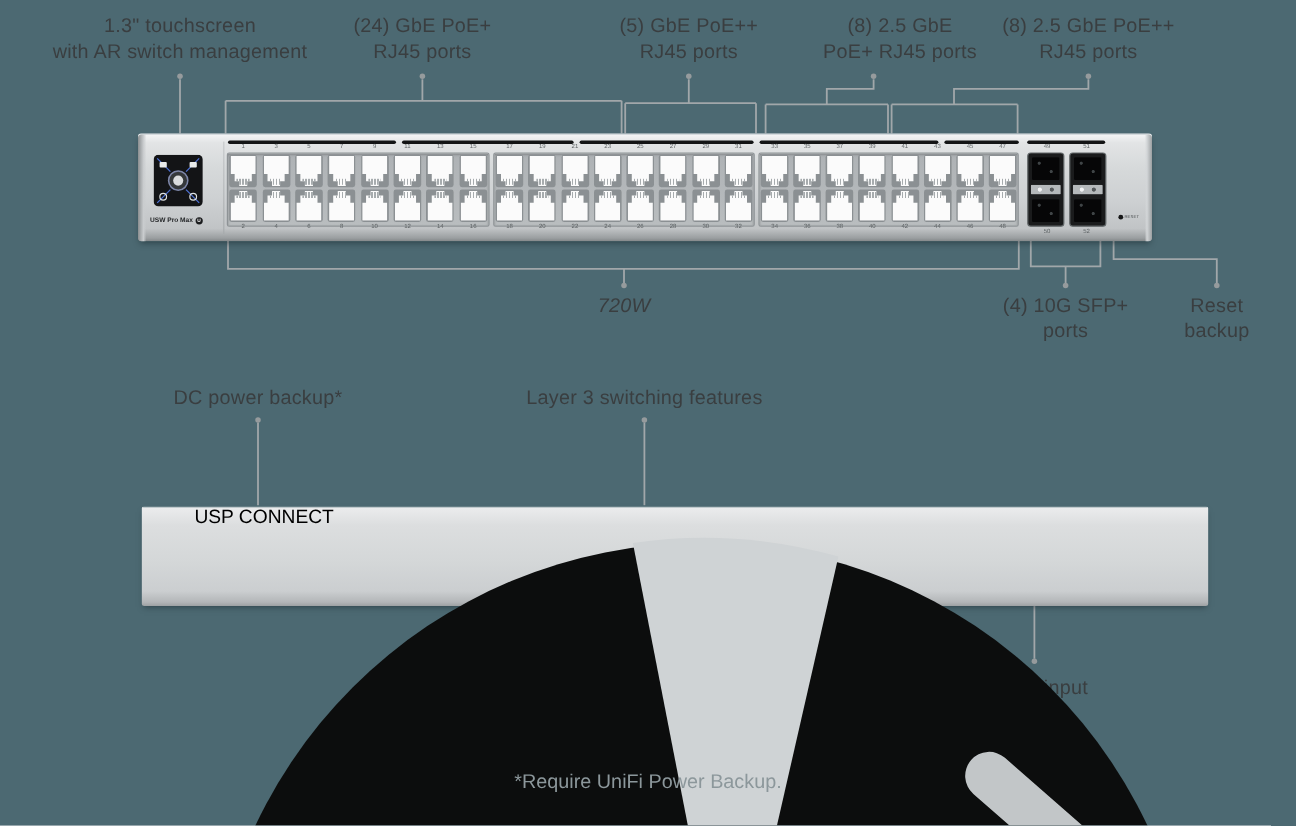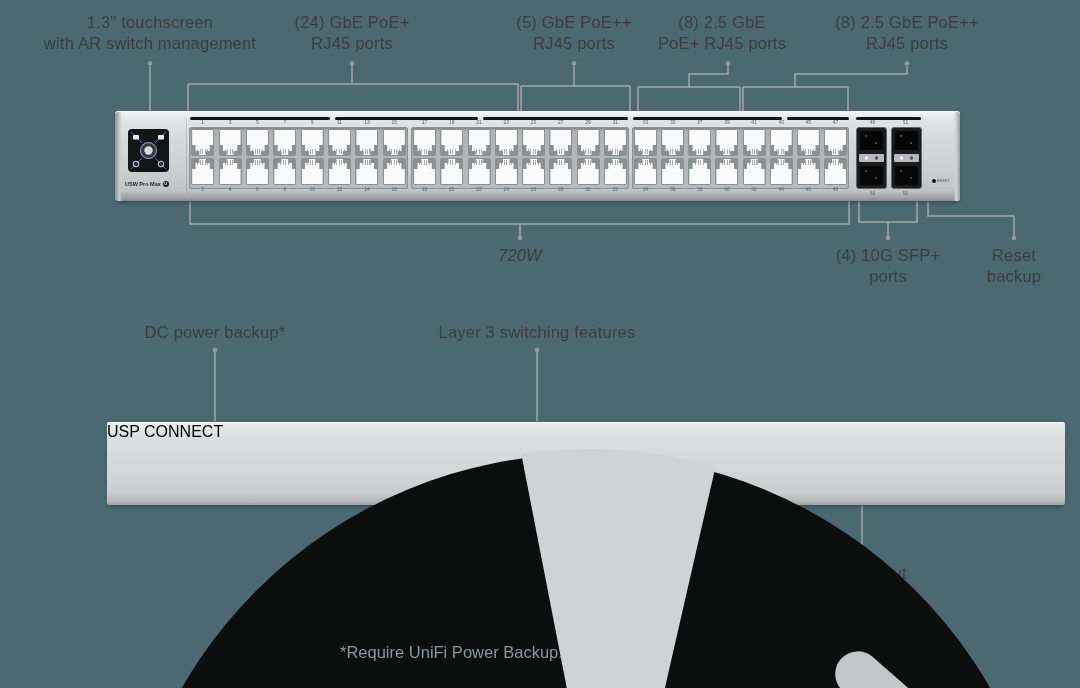--- a/index.html
+++ b/index.html
@@ -4,29 +4,29 @@
 <style>
   html,body{margin:0;padding:0;}
   .canvas{position:relative;width:1080px;height:688px;background:#4C6972;font-family:"Liberation Sans",sans-serif;overflow:hidden;}
   .lines{position:absolute;left:0;top:0;}
 
   
   .co{position:absolute;text-align:center;color:#3A3E40;font-size:16.5px;line-height:21px;letter-spacing:.2px;}
   .co-t1{left:30px;top:12px;width:240px;}
   .co-t2{left:262px;top:12px;width:180px;}
   .co-t3{left:484px;top:12px;width:180px;}
-  .co-t4{left:632px;top:12px;width:180px;}
+  .co-t4{left:660px;top:12px;width:180px;}
   .co-t5{left:817px;top:12px;width:180px;}
   .co-b1{left:430px;top:245px;width:180px;font-style:italic;}
   .co-b2{left:798px;top:245px;width:180px;}
   .co-b3{left:954px;top:245px;width:120px;}
   .co-dc{left:105px;top:322px;width:220px;}
   .co-l3{left:407px;top:322px;width:260px;}
   .co-pw{left:782px;top:563px;width:160px;}
-  .footnote{position:absolute;left:340px;top:643px;width:400px;color:#8C979B;font-size:16.5px;}
+  .footnote{position:absolute;left:340px;top:643px;width:400px;text-align:center;color:#8C979B;font-size:16.5px;}
 
   
   .front{position:absolute;left:115px;top:111px;width:845px;height:89px;border-radius:3px;
     background:linear-gradient(180deg,#F4F5F6 0%,#E2E4E5 8%,#D6D9DA 32%,#CDD0D2 62%,#C1C4C6 88%,#9B9FA1 97%,#84888A 100%);
     border-top:1px solid #F8F9FA;box-shadow:0 3px 5px -2px rgba(16,28,31,.5);}
   .front::before{content:"";position:absolute;left:0;top:0;bottom:0;width:7px;border-radius:3px 0 0 3px;
     background:linear-gradient(90deg,#8A8E90,#C9CCCE 65%,rgba(201,204,206,0));}
   .front::after{content:"";position:absolute;right:0;top:0;bottom:0;width:6px;border-radius:0 3px 3px 0;
     background:linear-gradient(270deg,#9B9FA1,#D3D6D8 70%,rgba(211,214,216,0));}
   .strip{position:absolute;top:4.5px;height:3.5px;background:#131415;border-radius:2px;}
@@ -63,23 +63,23 @@
     background-image:radial-gradient(circle at 6px 5px,#3F4446 1px,transparent 1.6px),radial-gradient(circle at 16px 12px,#3F4446 1px,transparent 1.6px);}
   .mod::before{top:3px;}
   .mod::after{bottom:3px;}
   .mod i{position:absolute;left:2px;right:2px;top:26px;height:8px;background:#B5B9BB;border-radius:1px;
     background-image:radial-gradient(circle at 30% 50%,#F2F3F4 1.4px,transparent 2px),radial-gradient(circle at 70% 50%,#55595B 1.4px,transparent 2px);}
   .reset{position:absolute;left:817px;top:66px;display:flex;align-items:center;gap:1px;}
   .rdot{width:4px;height:4px;border-radius:50%;background:#151617;}
   .rtxt{font-size:6px;transform:scale(.58);transform-origin:left center;color:#4A4E50;letter-spacing:.3px;}
 
   
-  .back{position:absolute;left:107px;top:422px;width:958px;height:82px;border-radius:2px;
+  .back{position:absolute;left:118px;top:422px;width:845px;height:82px;border-radius:2px;
     background:linear-gradient(180deg,#EBECED 0%,#DCDEDF 18%,#D4D7D8 55%,#CBCED0 85%,#B3B6B8 96%,#9DA1A3 100%);
-    border-top:1px solid #F5F6F7;box-shadow:0 3px 5px -2px rgba(16,28,31,.5);}
+    border-top:1px solid #F5F6F7;box-shadow:0 3px 5px -2px rgba(16,28,31,.5);padding-left:44px;}
   .back::before{content:"";position:absolute;left:0;top:0;bottom:0;width:6px;border-radius:2px 0 0 2px;
     background:linear-gradient(90deg,#70757("?",);}
   .back .edgeL{position:absolute;left:0;top:0;bottom:0;width:6px;border-radius:2px 0 0 2px;
     background:linear-gradient(90deg,#777C7E,#C9CCCE 80%,rgba(201,204,206,0));}
   .back .edgeR{position:absolute;right:0;top:0;bottom:0;width:5px;border-radius:0 2px 2px 0;
     background:linear-gradient(270deg,#A8ACAE,#D6D9DA 75%,rgba(214,217,218,0));}
   .seam{position:absolute;top:4px;bottom:4px;width:1px;background:#B9BDBF;}
 
   .qr{position:absolute;left:38px;top:10px;width:48px;height:21px;background:#ECEEEF;border:1px solid #D2D5D6;border-radius:1px;display:flex;gap:3px;padding:2px;box-sizing:border-box;}
   .qr .code{width:15px;height:15px;background:

